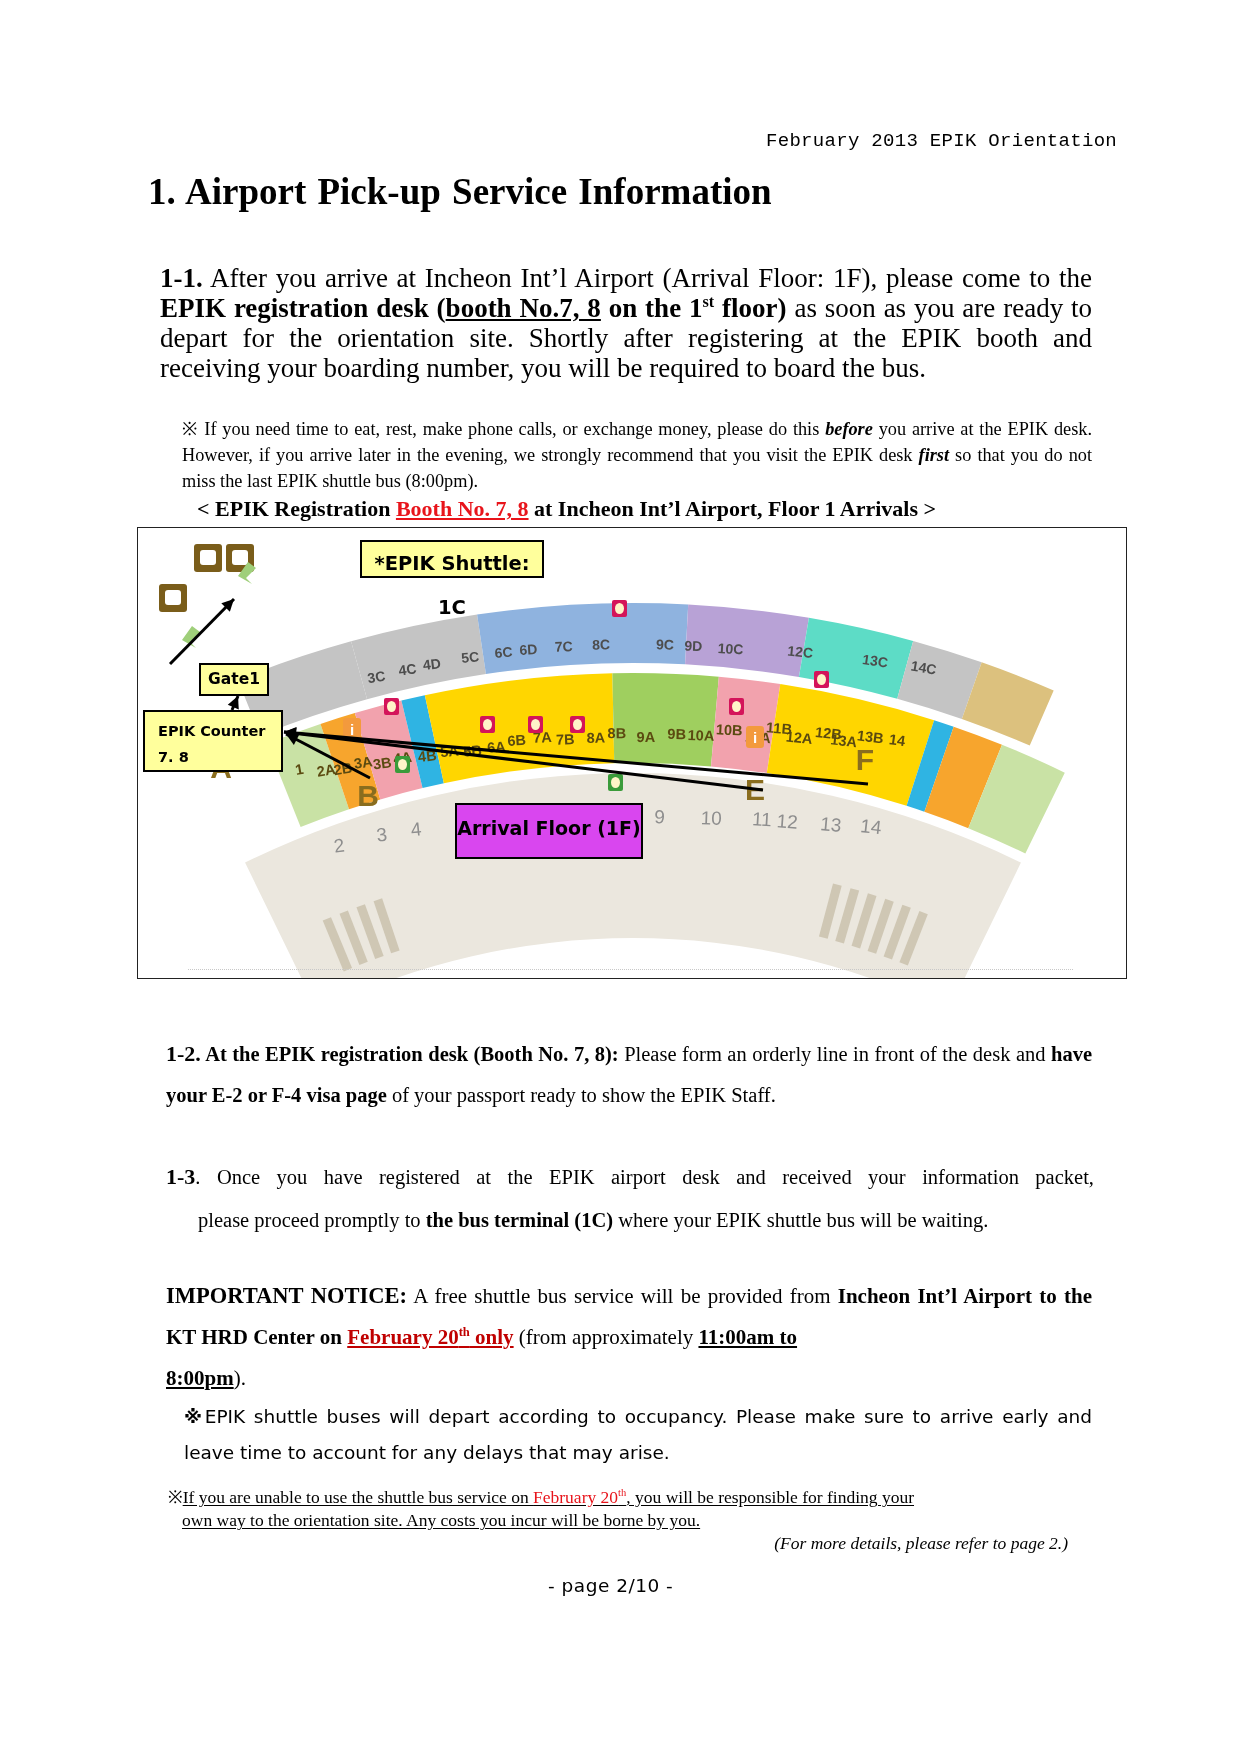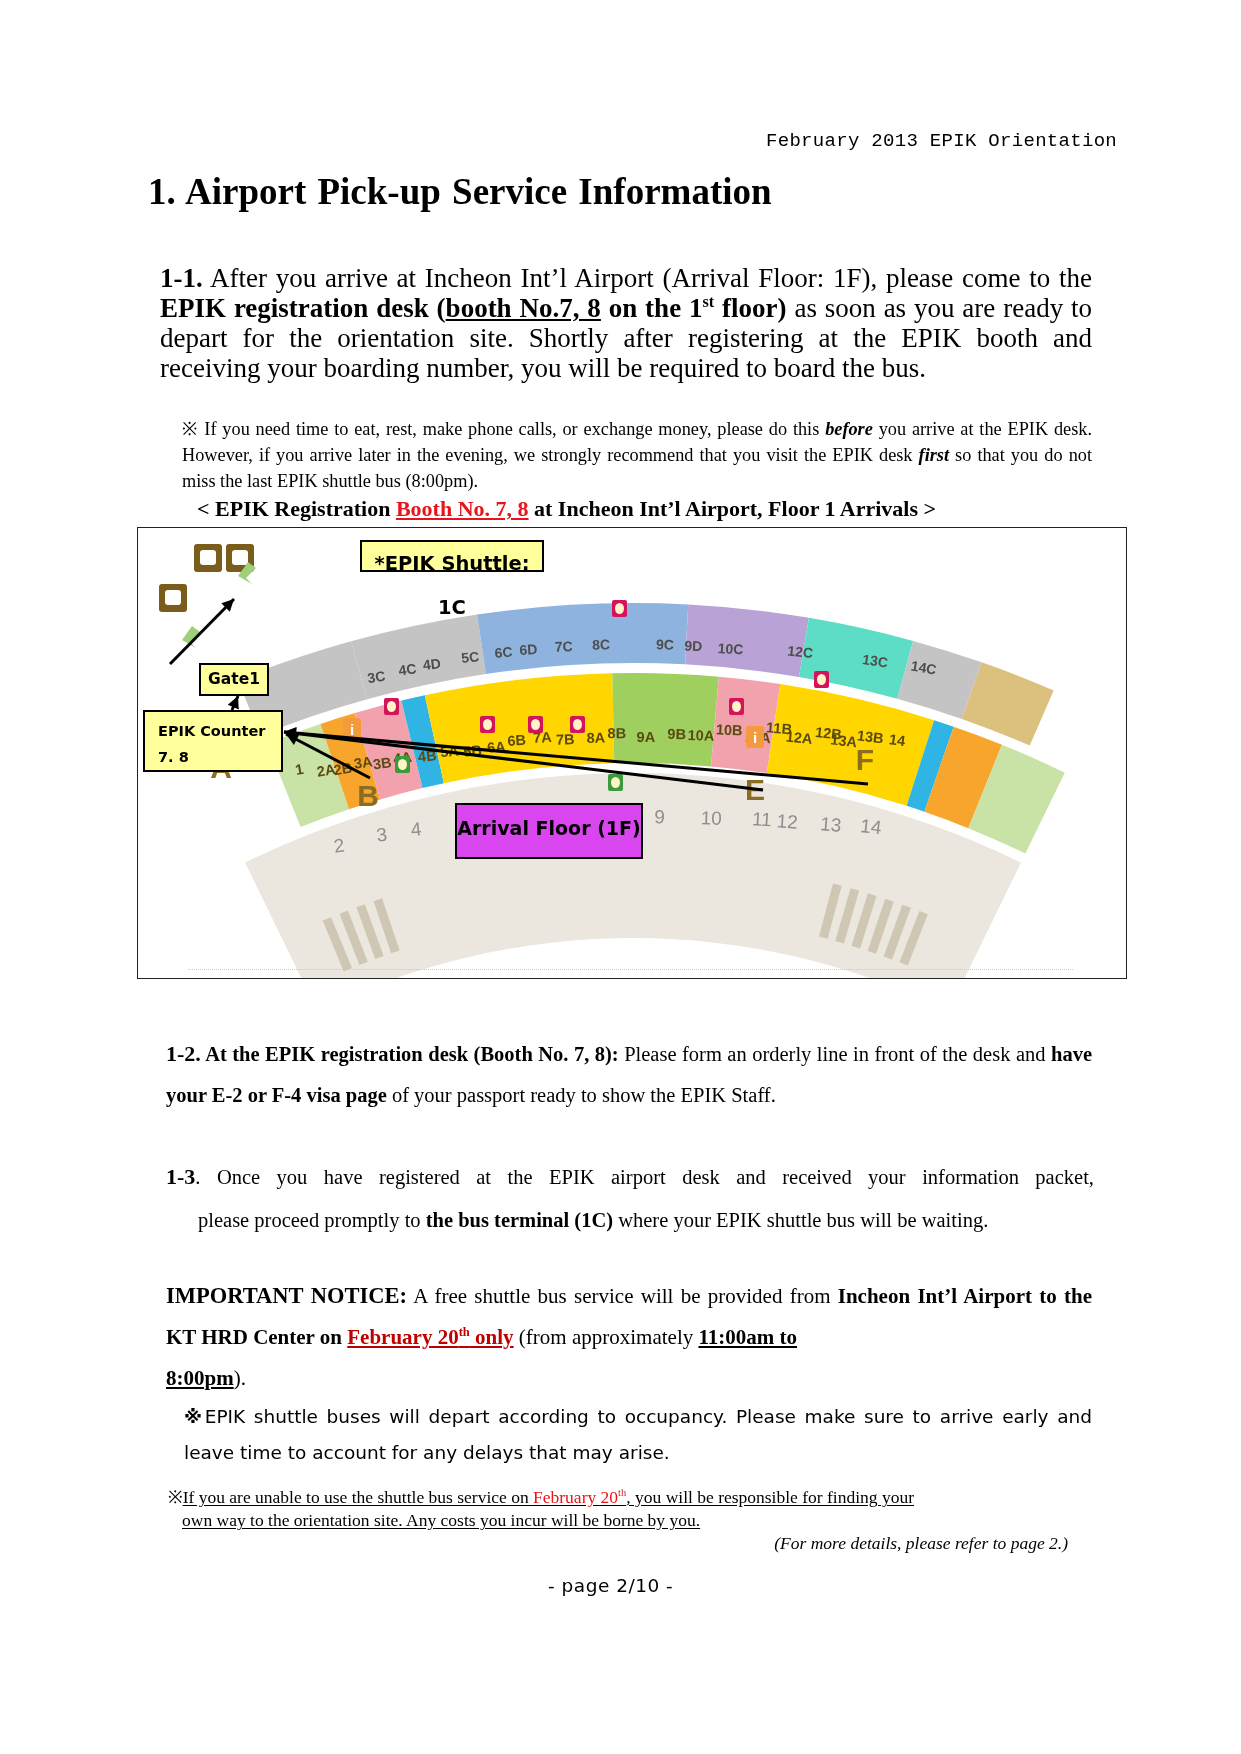--- a/index.html
+++ b/index.html
@@ -174,21 +174,21 @@
       <polygon points="96,71 83.30534804736521,75.34117631540877 91.85614988074616,83.76042735135309" fill="#000"></polygon>
       <line x1="94" y1="182" x2="100" y2="168" stroke="#000" stroke-width="3"></line>
       <polygon points="100,168 89.75809823694163,176.66622456874168 100.78783859715833,181.3932561516917" fill="#000"></polygon>
       <line x1="730" y1="256" x2="146" y2="204" stroke="#000" stroke-width="3"></line>
       <polygon points="146,204 157.4205698575657,211.04063804839177 158.48485235325282,199.0879269429825" fill="#000"></polygon>
       <line x1="625" y1="262" x2="146" y2="204" stroke="#000" stroke-width="3"></line>
       <polygon points="146,204 157.19173989034581,211.39898359417307 158.63423080954593,199.4859982442272" fill="#000"></polygon>
       <line x1="232" y1="250" x2="148" y2="206" stroke="#000" stroke-width="3"></line>
       <polygon points="148,206 155.84593645533855,216.88307314772763 161.4140203913852,206.25309472436575" fill="#000"></polygon>
     </svg>
-  <div class="callout" style="left:222px;top:12px;width:184px;height:32px;font-size:19.5px;line-height:44px;text-align:center;">*EPIK Shuttle: 1C</div>
+  <div class="callout" style="left:222px;top:12px;width:184px;height:38px;font-size:19.5px;line-height:44px;text-align:center;">*EPIK Shuttle: 1C</div>
   <div class="callout" style="left:61px;top:135px;width:70px;height:33px;font-size:15.5px;line-height:29px;text-align:center;">Gate1</div>
   <div class="callout" style="left:5px;top:182px;width:140px;height:62px;font-size:14.5px;padding:6px 0 0 13px;line-height:26px;">
     <div>EPIK  Counter</div>
     <div>7. 8</div>
   </div>
   <div class="callout" style="left:317px;top:275px;width:188px;height:56px;background:#d946ef;font-size:19px;line-height:46px;text-align:center;">Arrival  Floor  (1F)</div>
   <div class="dotline"></div>
 </div>
 
 <div class="abs para p12">

